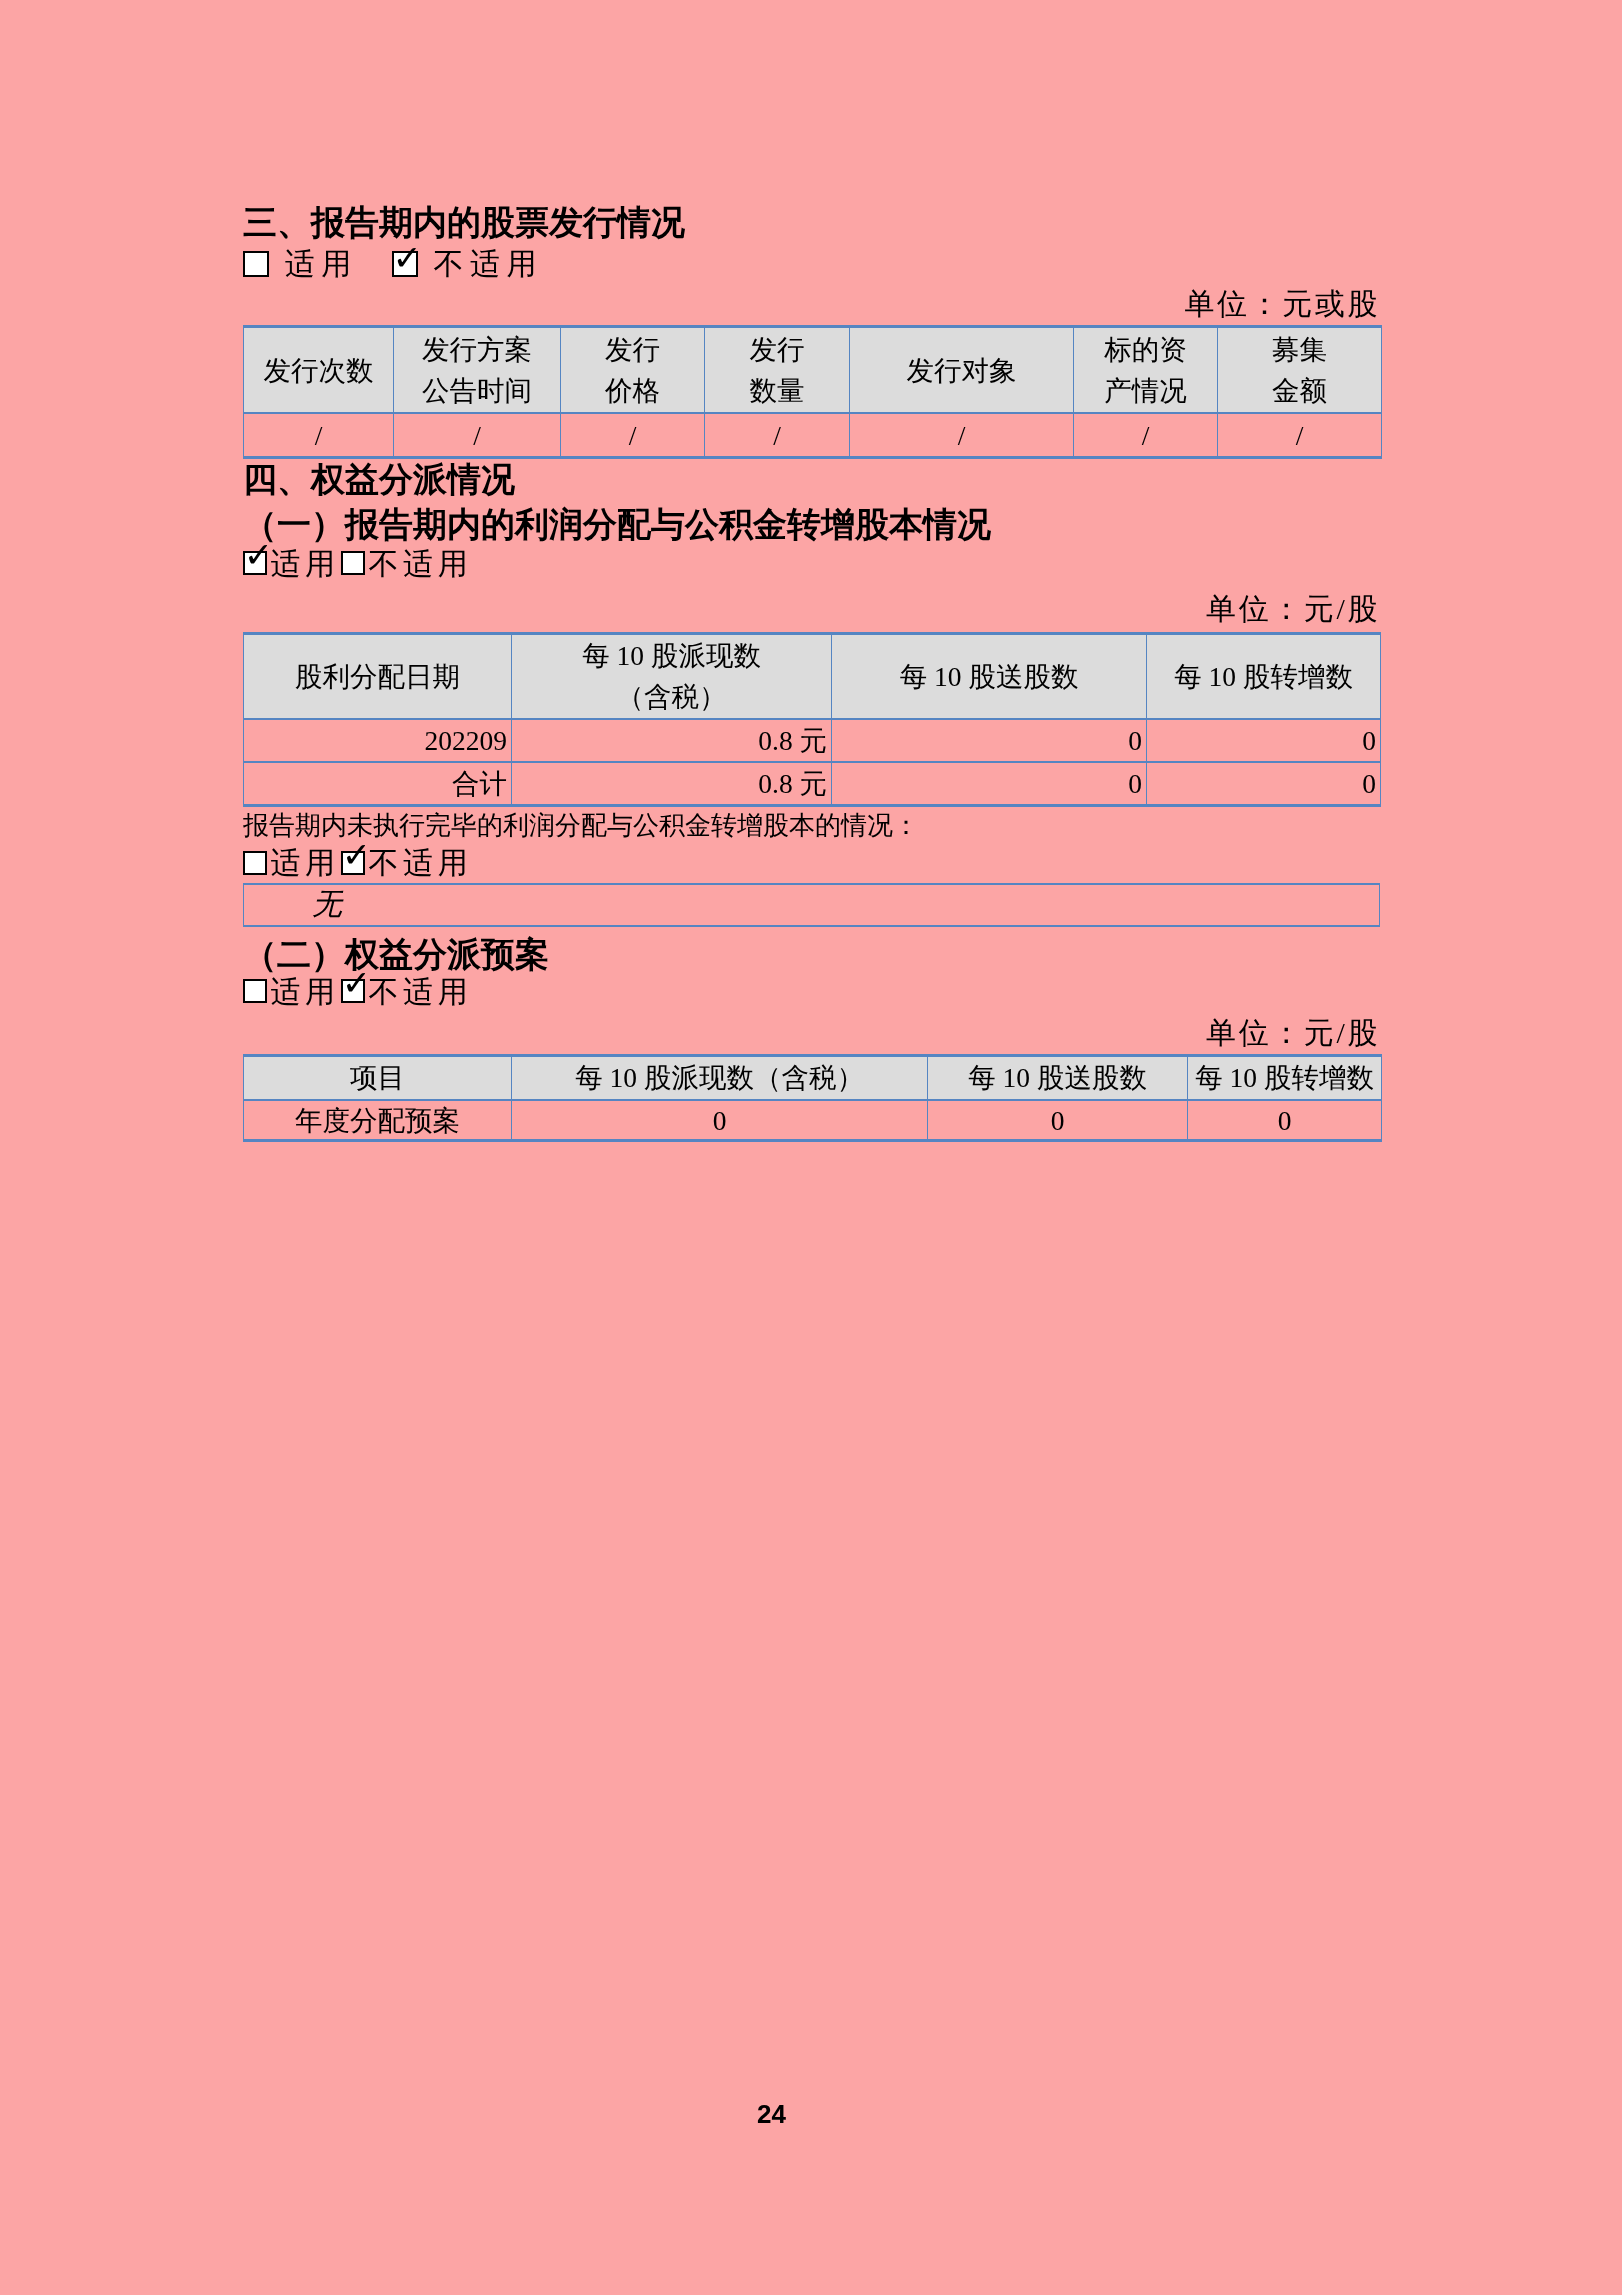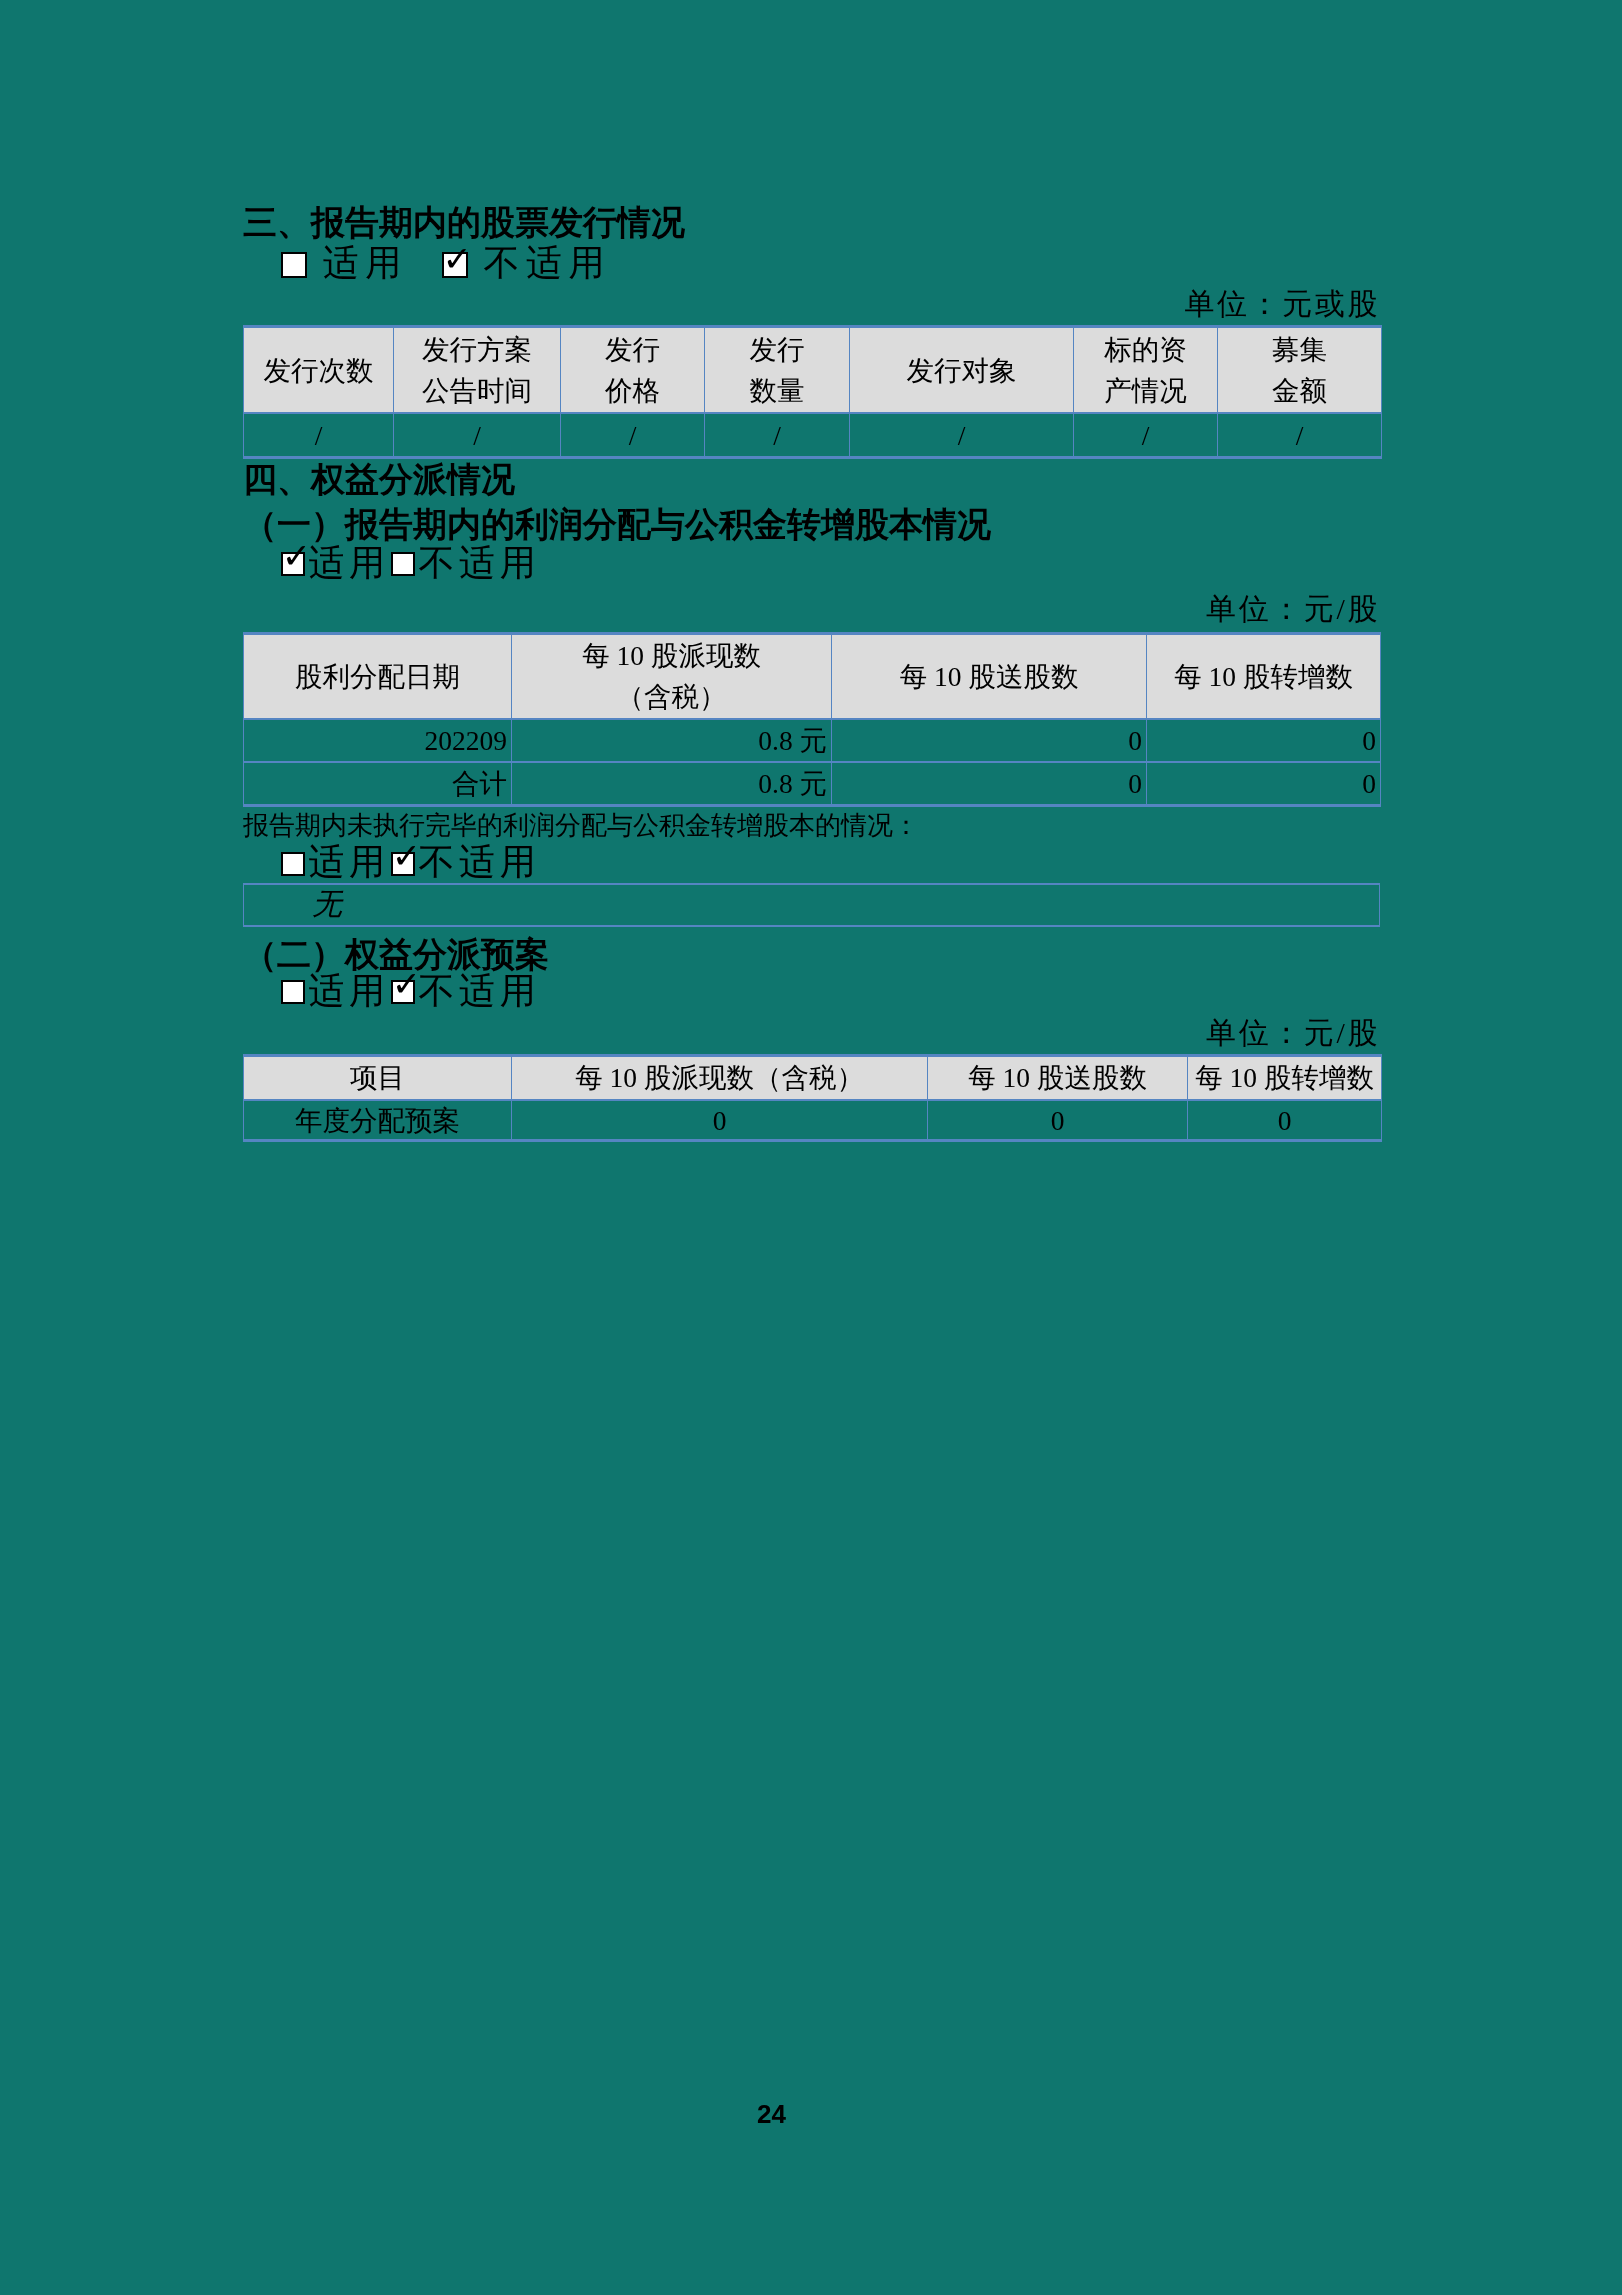--- a/index.html
+++ b/index.html
@@ -1,30 +1,30 @@
 <!DOCTYPE html>
 <html style="font-size:10.5px"><head>
 <meta charset="utf-8">
 <style>
   html,body{margin:0;padding:0;background:#ffffff;}
   .page{
     position:relative;
     width:1623px;height:2295px;
-    background:#0f766e;
+    background:#fca5a5;
     font-family:"Liberation Serif","DejaVu Serif",serif;
     color:#000000;
     overflow:hidden;
   }
   .content{position:absolute;left:243px;top:0;width:1137px;}
   .pad-top{height:202px;}
 
   .sec-title{font-size:34px;line-height:41px;font-weight:bold;}
   .sub-title{font-size:34px;line-height:41px;font-weight:bold;}
 
-  .cb-line{font-size:36px;line-height:41px;height:41px;margin-left:38px;}
+  .cb-line{font-size:30px;line-height:41px;height:41px;}
   .cb-line.compact{line-height:33px;height:33px;}
   .cb{
     display:inline-block;width:23.6px;height:23.6px;
     border:2.6px solid #000;box-sizing:border-box;
     position:relative;vertical-align:-1.3px;
     background:#fff;
   }
   .cb-line.spaced .cb{width:26px;height:26px;vertical-align:-2.6px;}
   .cb.checked::after{
     content:"✓";

